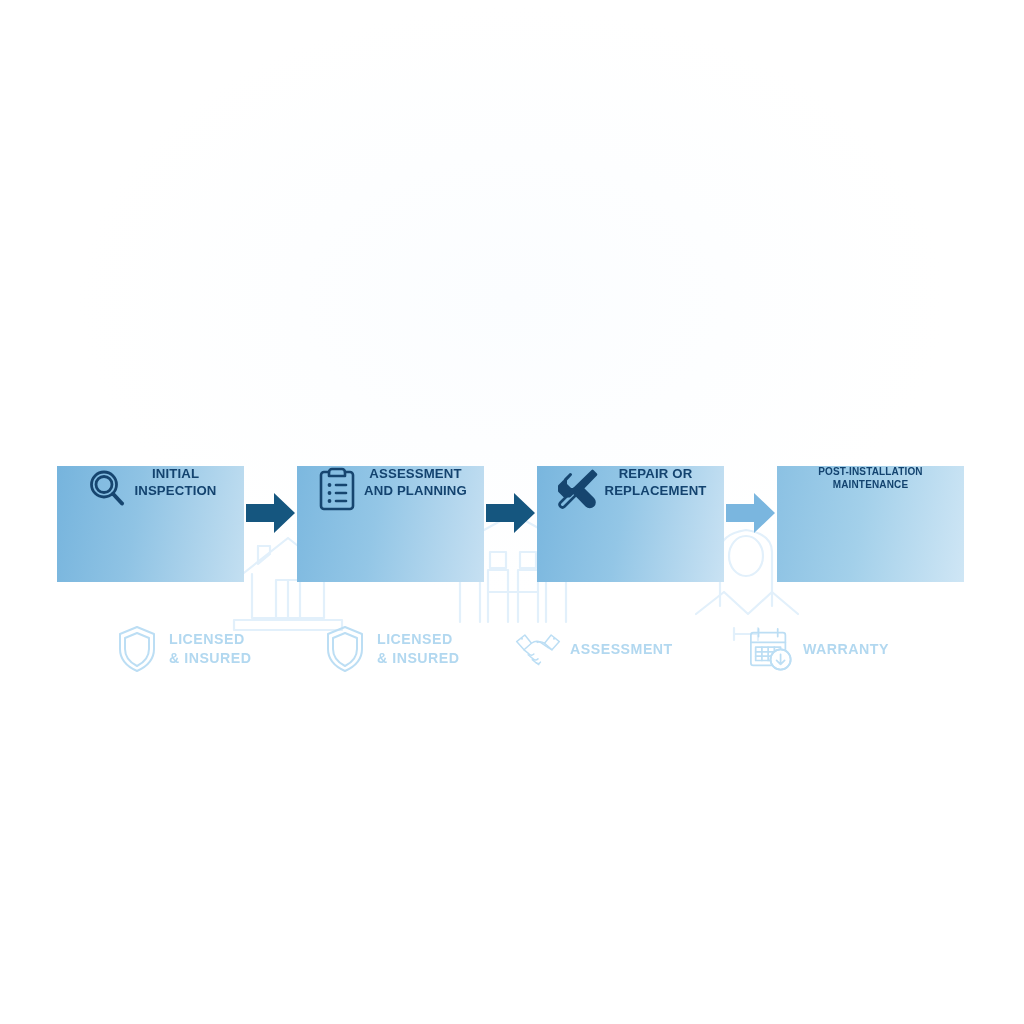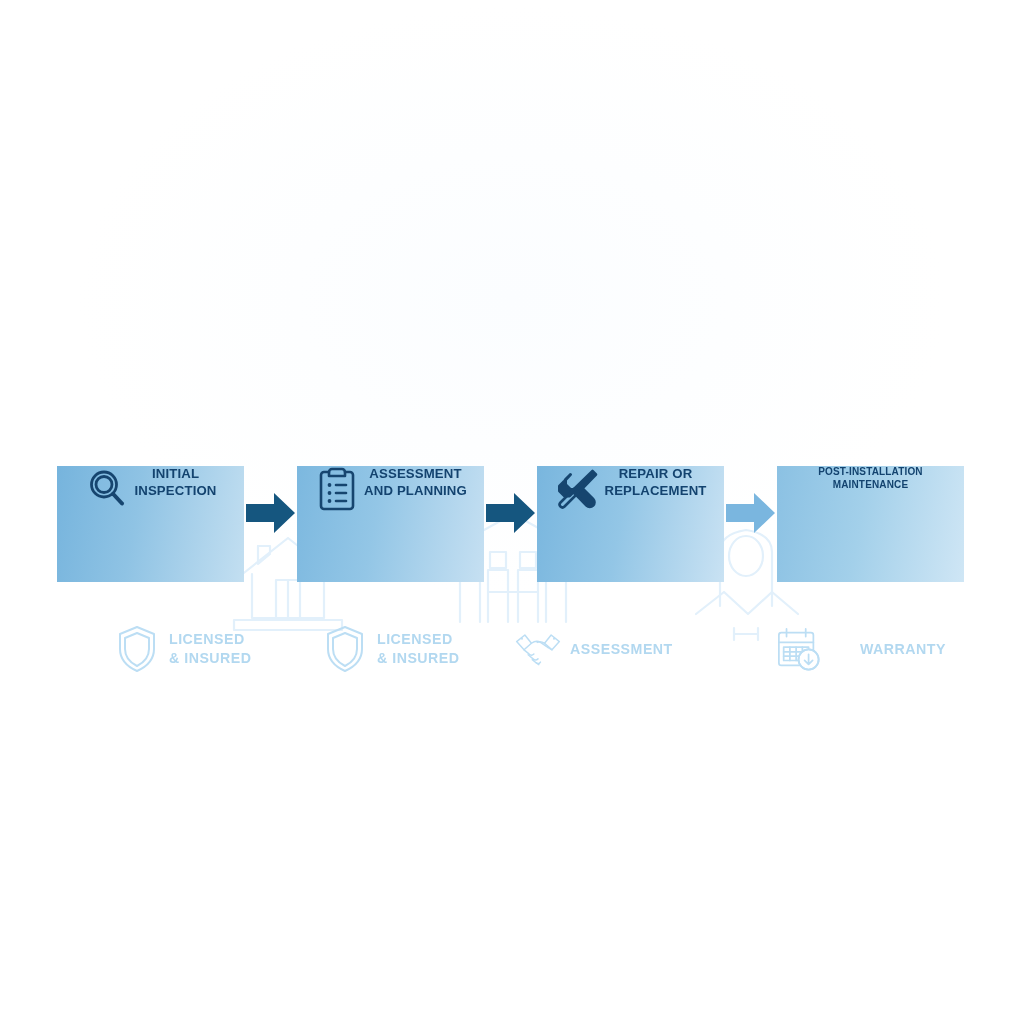--- a/index.html
+++ b/index.html
@@ -105,21 +105,21 @@
   .badge {
     position: absolute;
     top: 0;
     height: 62px;
     display: flex;
     align-items: center;
   }
   .badge-1 { left: 14px; }
   .badge-2 { left: 222px; }
   .badge-3 { left: 415px; }
-  .badge-4 { left: 676px; gap: 29px; }
+  .badge-4 { left: 648px; }
 
   .badge-icon {
     flex: 0 0 auto;
     width: 46px;
     height: 50px;
     display: flex;
     align-items: center;
     justify-content: center;
     margin-right: 9px;
   }

